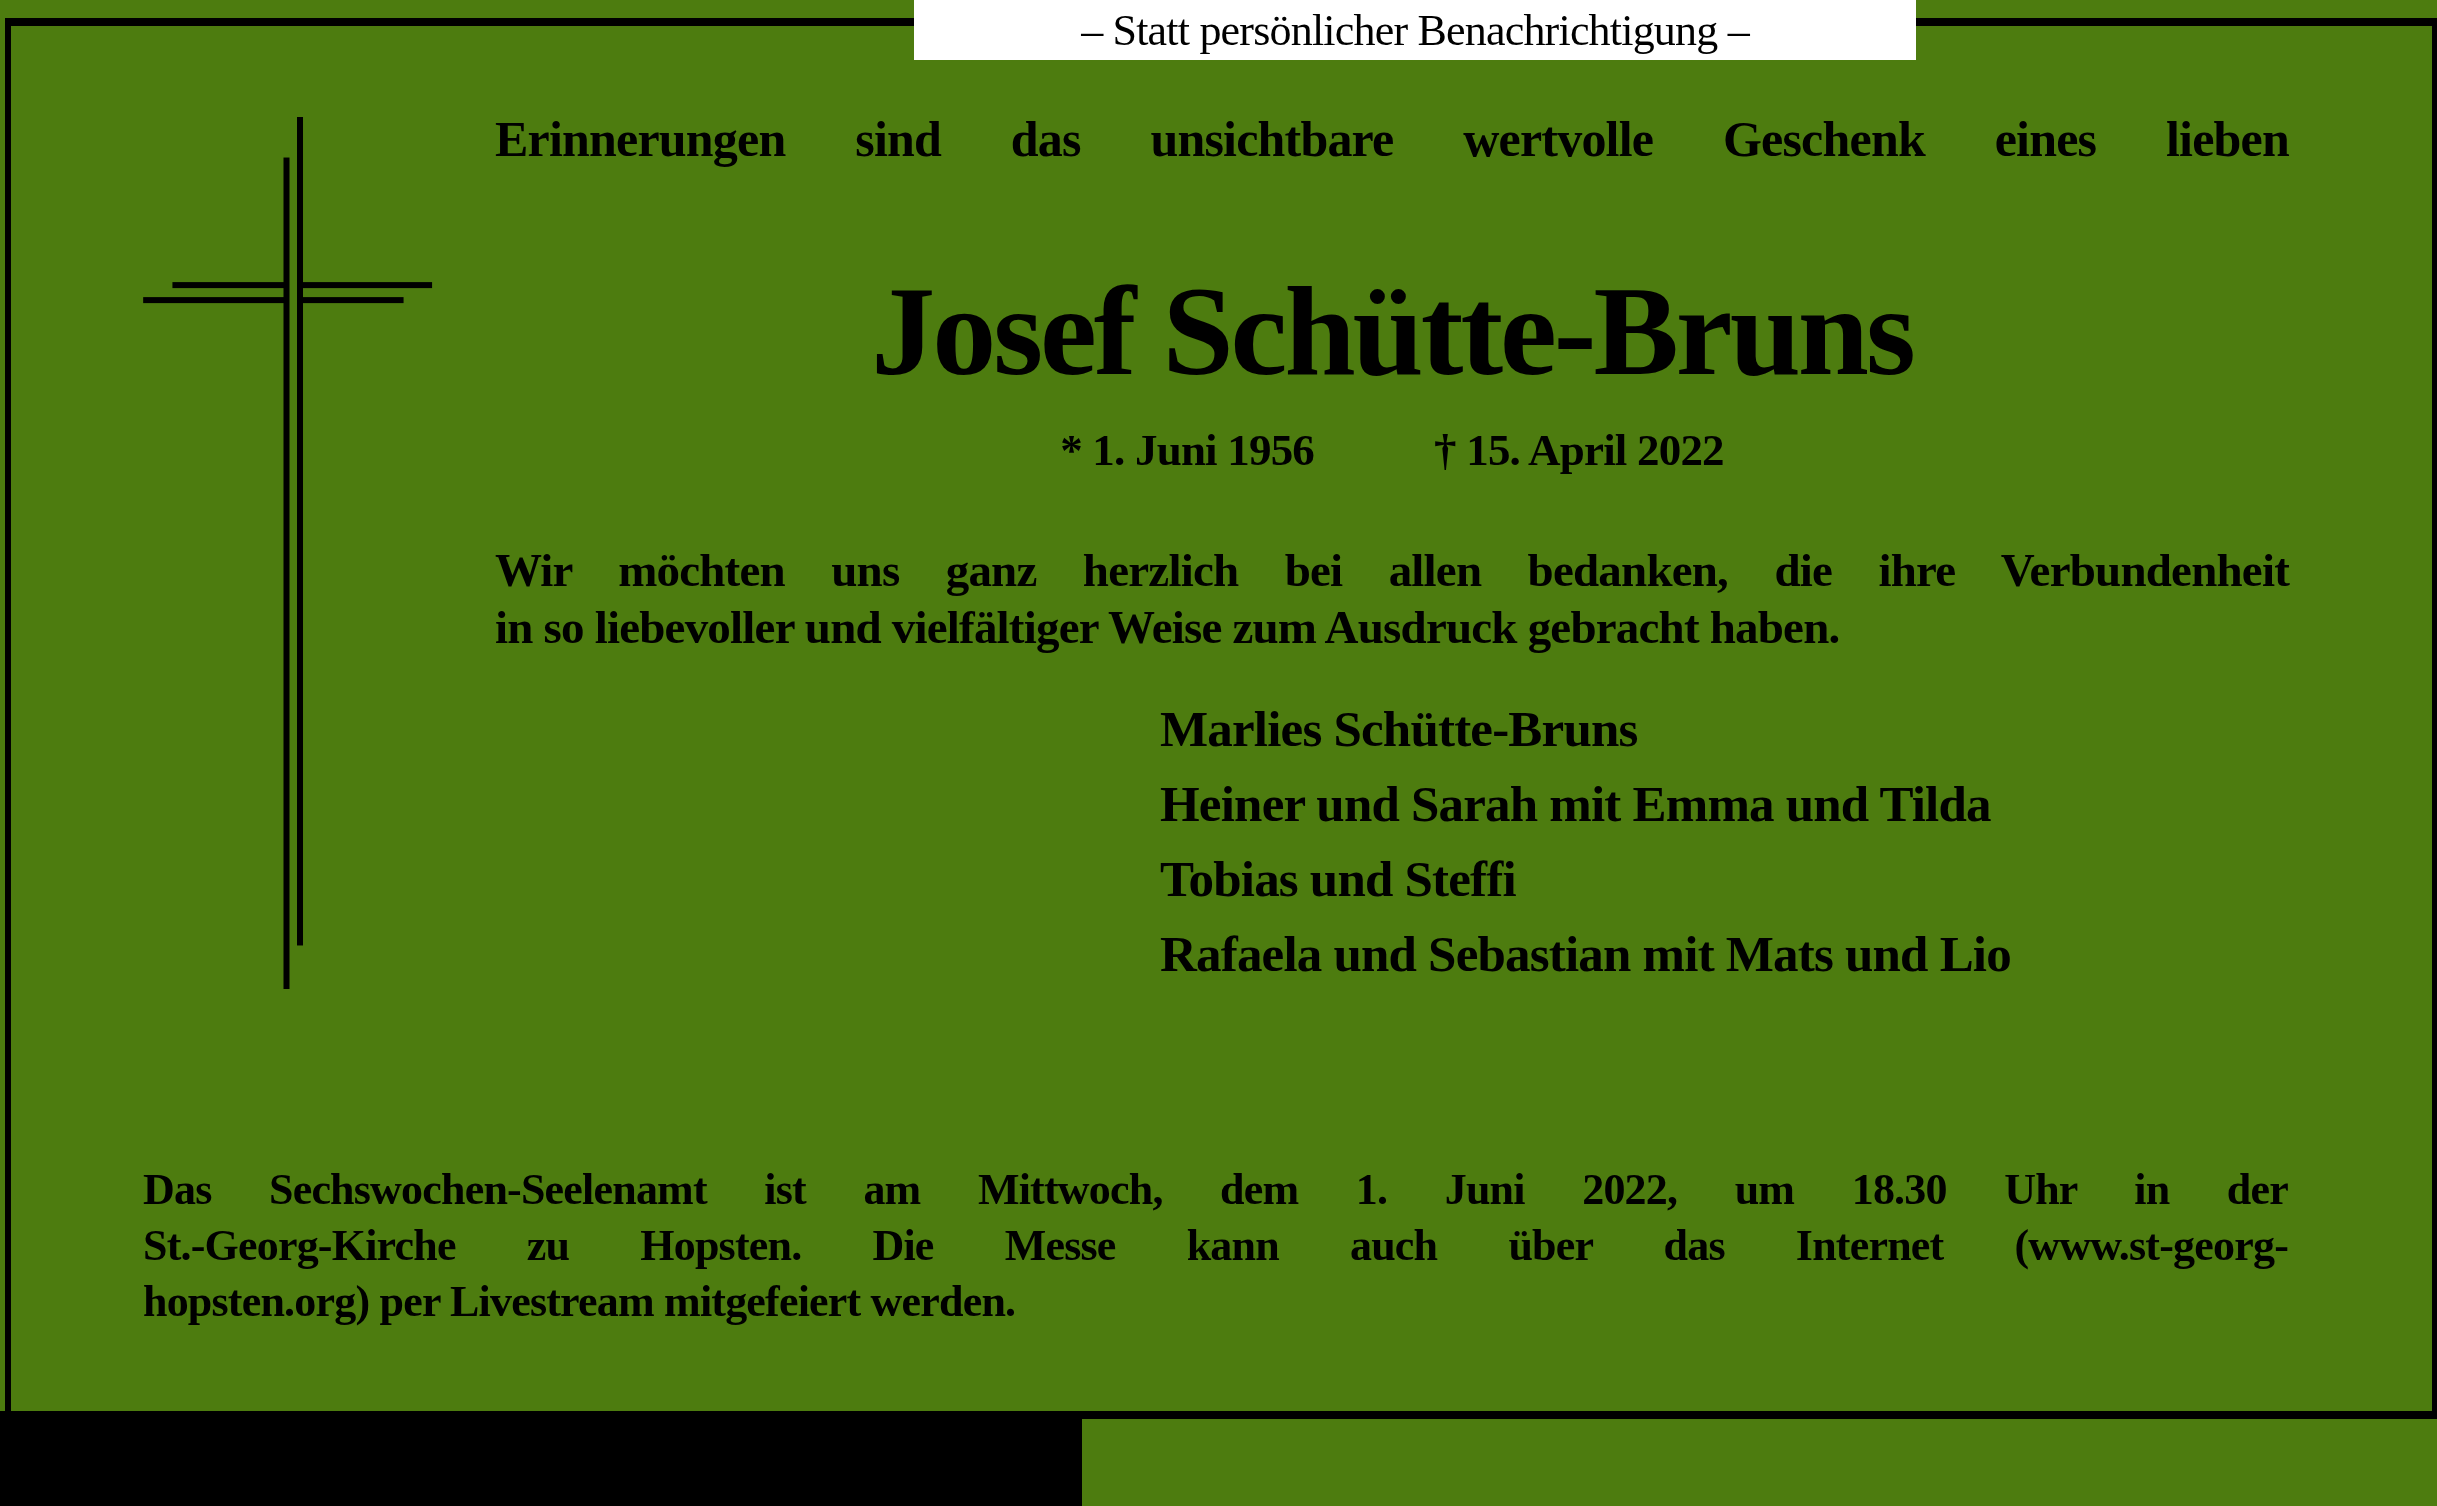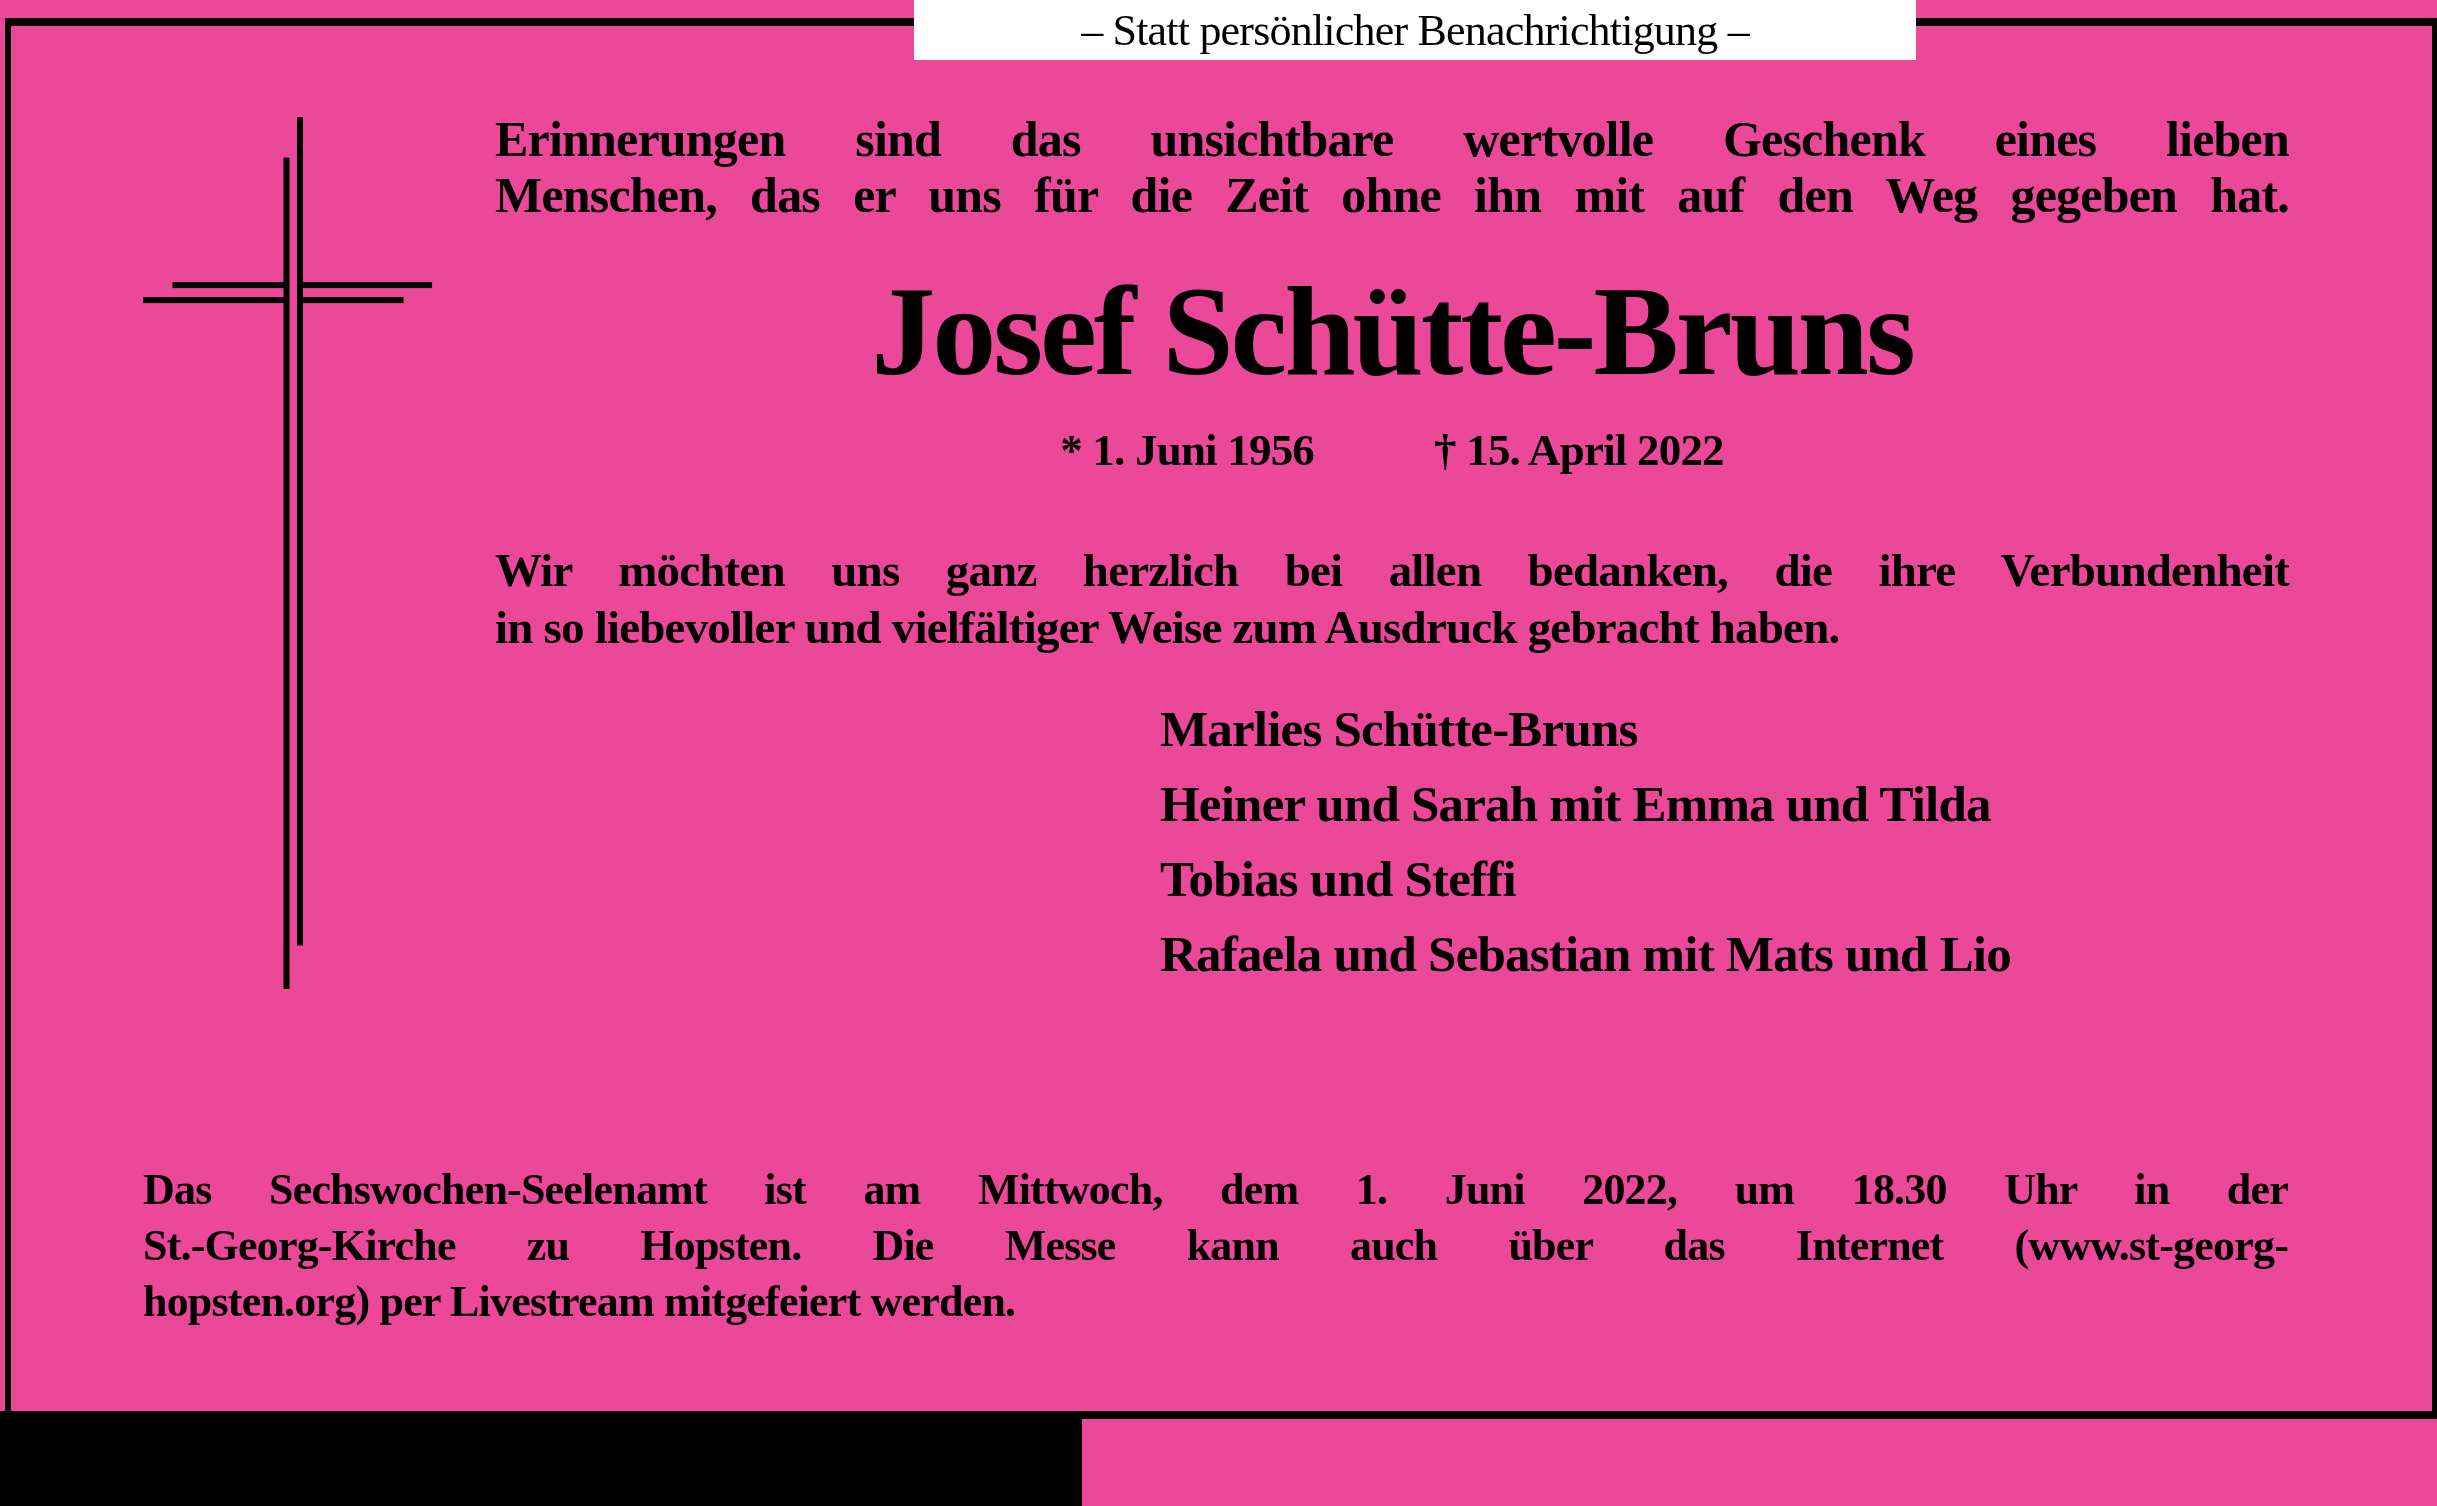--- a/index.html
+++ b/index.html
@@ -4,21 +4,21 @@
 <style>
   html, body {
     margin: 0;
     padding: 0;
     background: #ffffff;
   }
   .canvas {
     position: relative;
     width: 2438px;
     height: 1506px;
-    background: #ec4899;
+    background: #4d7c0f;
     color: #000000;
     font-family: "Liberation Serif", "DejaVu Serif", serif;
     overflow: hidden;
     letter-spacing: -0.8px;
   }
 
   
   .top-rule {
     position: absolute;
     left: 5.3px; right: 0; top: 18px;
@@ -124,21 +124,20 @@
     <rect x="245" y="16" width="8" height="1104" fill="#000"></rect>
     <rect x="227" y="70" width="8" height="1108" fill="#000"></rect>
     <rect x="79" y="236" width="151" height="8" fill="#000"></rect>
     <rect x="246" y="236" width="179" height="8" fill="#000"></rect>
     <rect x="40" y="256" width="190" height="8" fill="#000"></rect>
     <rect x="246" y="256" width="141" height="8" fill="#000"></rect>
   </svg>
 
   <div class="block quote">
     <div class="just">Erinnerungen sind das unsichtbare wertvolle Geschenk eines lieben</div>
-    <div class="just">Menschen, das er uns für die Zeit ohne ihn mit auf den Weg gegeben hat.</div>
   </div>
 
   <div class="block deceased-name">Josef Schütte-Bruns</div>
 
   <div class="block dates">
     <span>* 1. Juni 1956</span>
     <span>† 15. April 2022</span>
   </div>
 
   <div class="block thanks">

